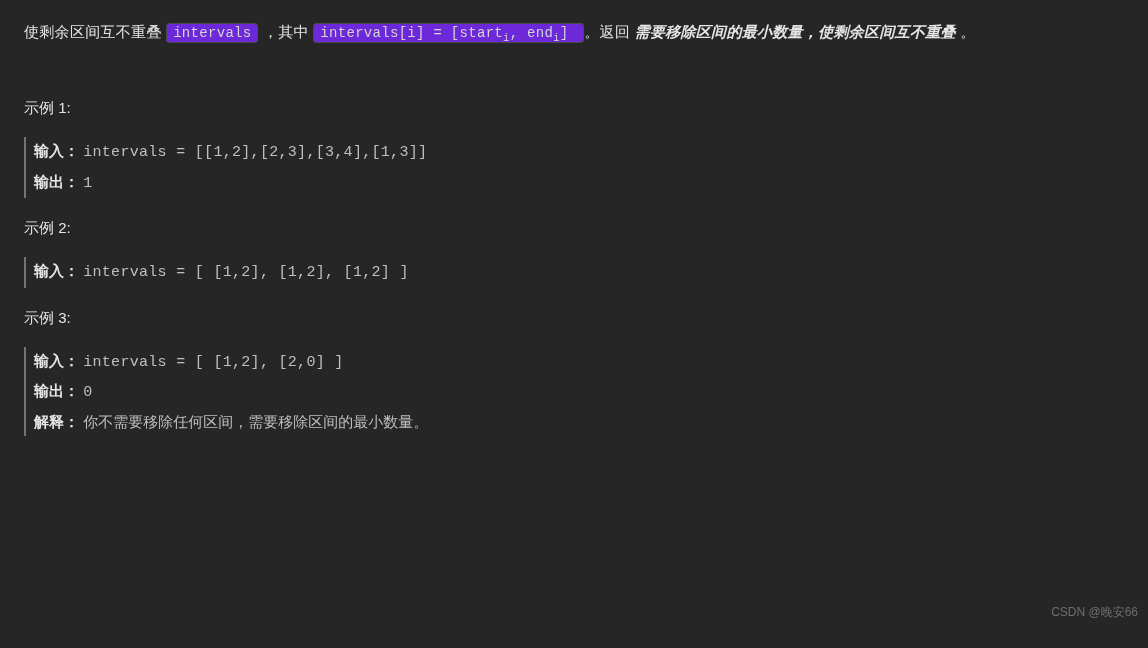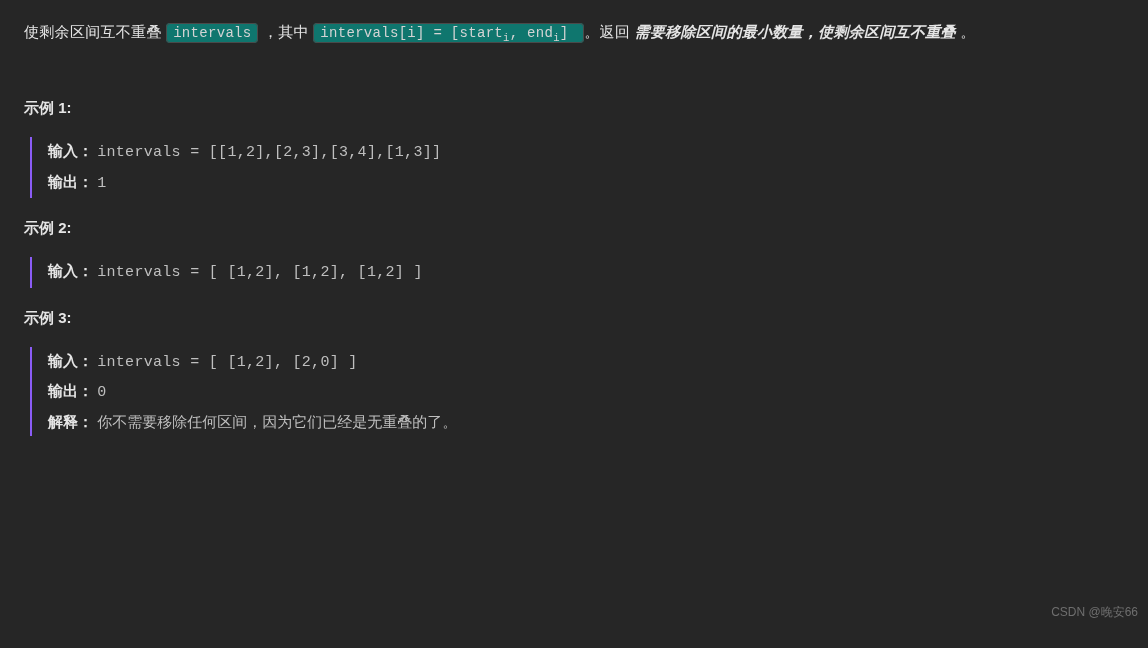--- a/index.html
+++ b/index.html
@@ -16,47 +16,47 @@
       padding: 18px 24px;
       width: 1148px;
       height: 648px;
       position: relative;
     }
     .problem-desc {
       margin-bottom: 48px;
       letter-spacing: 0.3px;
     }
     .code-inline {
-      background: #0f766e;
+      background: #6d28d9;
       border: 1px solid #4a4a4a;
       border-radius: 4px;
       padding: 1px 6px;
       font-family: "Consolas", "Monaco", "Courier New", monospace;
       color: #d4d4d4;
       font-size: 14px;
     }
     .emphasis {
       font-style: italic;
       font-weight: 600;
     }
     .sub {
       font-size: 0.75em;
       vertical-align: sub;
       line-height: 0;
     }
     .example-heading {
-      font-weight: 700;
+      font-weight: 400;
       font-size: 15px;
       margin-bottom: 16px;
       margin-top: 10px;
     }
     .example-block {
-      border-left: 2px solid #8b5cf6;
-      padding-left: 16px;
-      margin-left: 6px;
+      border-left: 2px solid #737373;
+      padding-left: 8px;
+      margin-left: 0;
       margin-bottom: 16px;
     }
     .example-row {
       display: block;
       line-height: 1.9;
     }
     .label {
       font-weight: 700;
       color: #e5e5e5;
     }
@@ -116,17 +116,17 @@
   <div class="example-row">
     <span class="label">输入：</span>
     <span class="mono">intervals = [ [1,2], [2,0] ]</span>
   </div>
   <div class="example-row">
     <span class="label">输出：</span>
     <span class="mono">0</span>
   </div>
   <div class="example-row">
     <span class="label">解释：</span>
-    <span class="plain">你不需要移除任何区间，因为它们已经是无重叠的了。</span>
+    <span class="plain">你不需要移除任何区间，需要移除区间的最小数量。</span>
   </div>
 </div>
 
 <div class="watermark">CSDN @晚安66</div>
 
 </body></html>

